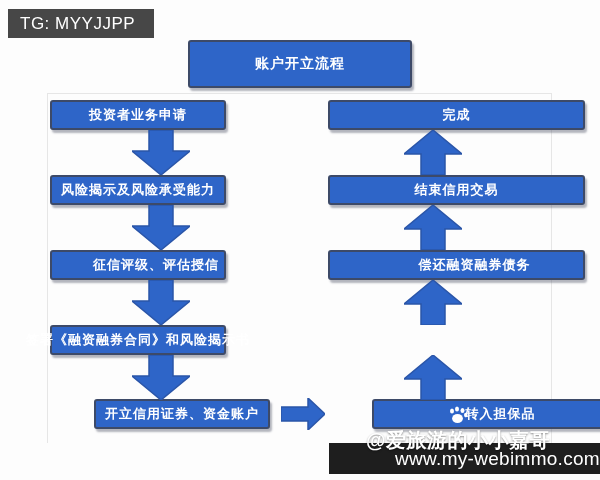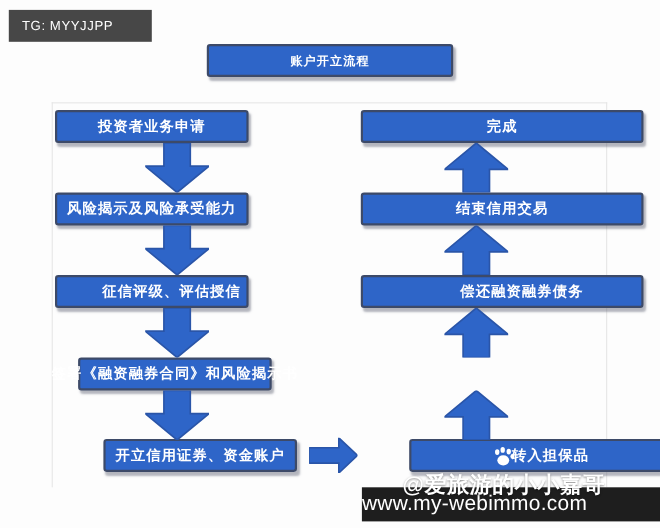--- a/index.html
+++ b/index.html
@@ -6,43 +6,43 @@
     --box-fill:#2e65c8; --box-border:#3d4a68; --arrow-fill:#2e65c8; --arrow-stroke:#2a55a8;
     --banner-bg:#474747; --footer-bg:#1e1e1e; --text:#ffffff;
   }
   *{margin:0;padding:0;box-sizing:border-box;}
   html,body{width:600px;height:480px;background:#ffffff;overflow:hidden;
     font-family:"Liberation Sans","DejaVu Sans",sans-serif;}
   .stage{position:relative;width:600px;height:480px;background:#fdfdfd;}
   .panel-border{position:absolute;left:47px;top:93px;width:505px;height:350px;
     border:1px solid #e6e6e6;border-bottom:none;}
   .tg-banner{position:absolute;left:8px;top:9px;height:29px;min-width:130px;
-    background:var(--banner-bg);color:var(--text);font-size:12px;line-height:29px;
-    padding:0 4px 0 12px;letter-spacing:.5px;}
+    background:var(--banner-bg);color:var(--text);font-size:17px;line-height:29px;
+    padding:0 19px 0 12px;letter-spacing:.5px;}
   .box{position:absolute;background:var(--box-fill);border:2px solid var(--box-border);
     border-radius:3px;color:var(--text);display:flex;align-items:center;justify-content:center;
     font-size:13px;font-weight:600;letter-spacing:1px;
     box-shadow:2px 3px 2px rgba(88,94,110,.45);white-space:nowrap;}
-  .title-box{left:188px;top:40px;width:224px;height:30px;font-size:11px;}
+  .title-box{left:188px;top:40px;width:224px;height:48px;font-size:14px;}
   .lbox{left:50px;width:176px;height:30px;}
   .rbox{left:328px;width:257px;height:30px;}
-  .r0,.l0{top:100px;} .r1,.l1{top:175px;} .r2,.l2{top:250px;padding-left:36px;} .r3,.l3{top:325px;margin-left:21px;} .r4,.l4{top:399px;margin-left:44px;}
+  .r0,.l0{top:100px;} .r1,.l1{top:175px;} .r2,.l2{top:250px;padding-left:36px;} .r3,.l3{top:325px;} .r4,.l4{top:399px;margin-left:44px;}
   .arrow{position:absolute;}
   .arrow polygon{fill:var(--arrow-fill);stroke:var(--arrow-stroke);stroke-width:1.5;}
   .da{left:132px;width:58px;height:45px;}
   .ua{left:404px;width:58px;height:45px;}
   .a0{top:130px;} .a1{top:205px;} .a2{top:280px;} .a3{top:355px;}
   .ra{left:281px;top:398px;width:44px;height:32px;}
   .watermark{position:absolute;left:366px;top:406px;display:flex;align-items:center;gap:3px;
     color:var(--text);font-size:20px;font-weight:600;letter-spacing:.5px;white-space:nowrap;
     text-shadow:0 1px 2px rgba(0,0,0,.45);z-index:5;flex-direction:column;}
   .watermark svg{display:block;}
   .footer-bar{position:absolute;left:329px;top:443px;width:271px;height:31px;
     background:var(--footer-bg);color:var(--text);display:flex;align-items:center;
-    justify-content:flex-start;font-size:19px;letter-spacing:.3px;}
+    justify-content:flex-end;font-size:19px;letter-spacing:.3px;}
 </style>
 </head>
 <body>
 
 <div class="stage">
 
   <div class="panel-border"></div>
 
   <div class="tg-banner">TG: MYYJJPP</div>
 

